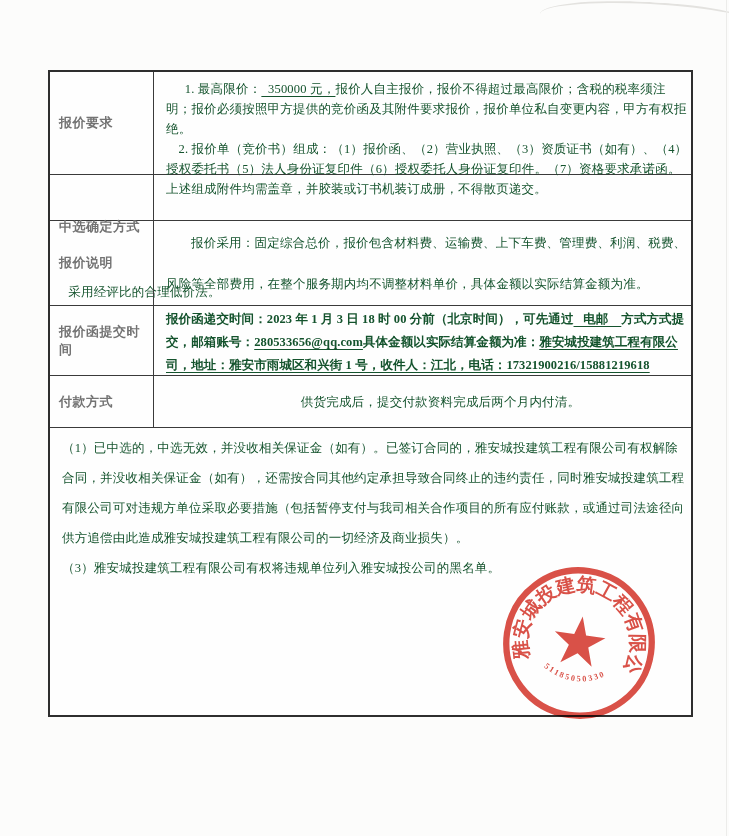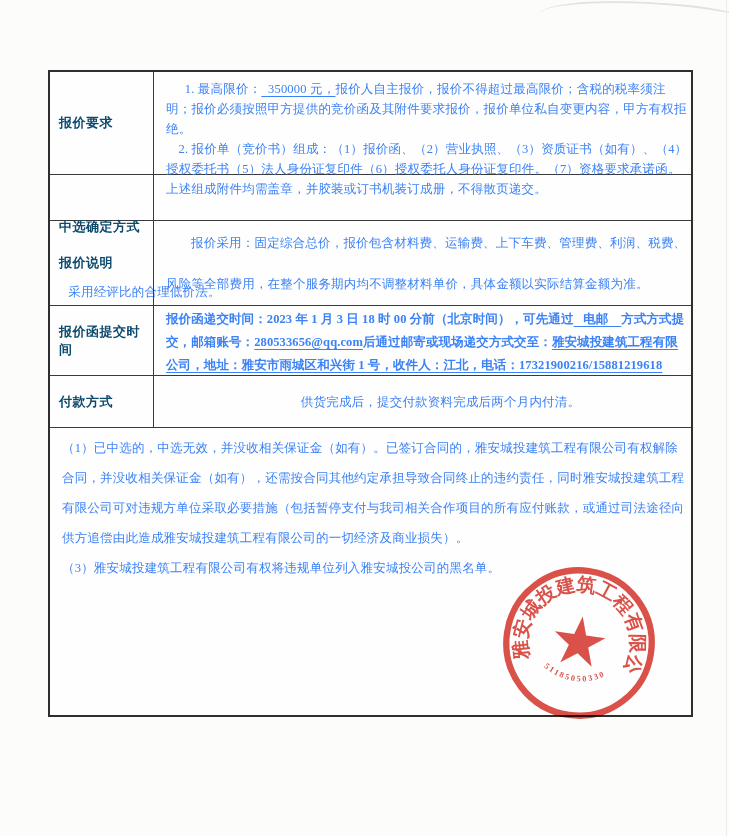--- a/index.html
+++ b/index.html
@@ -20,26 +20,26 @@
     position:absolute;left:48px;top:70px;width:645px;
     border:2px solid #2e2e2e;background:#fefefe;box-sizing:border-box;
   }
   .t-row{display:flex;border-top:1px solid #3a3a3a;box-sizing:border-box;}
   .t-row:first-child{border-top:none;}
   .cell-label{
     flex:0 0 104px;width:104px;box-sizing:border-box;
     border-right:1.5px solid #3a3a3a;
     display:flex;align-items:center;
     padding-left:9px;
-    font-weight:bold;font-size:13px;letter-spacing:.5px;color:#0c4a6e;
+    font-weight:bold;font-size:13px;letter-spacing:.5px;color:#737373;
   }
   .cell-content{
     flex:1;box-sizing:border-box;min-width:0;
     padding:4px 1px 4px 12px;
-    font-size:12.5px;color:#3b82f6;letter-spacing:.2px;
+    font-size:12.5px;color:#14532d;letter-spacing:.2px;
   }
   .cell-content p{margin:0;}
   .seg-u{text-decoration:underline;text-underline-offset:3px;}
 
   
   .row-quote-requirements{height:102px;}
   .row-quote-requirements .cell-content{line-height:20px;padding-top:7px;}
   .row-selection-method{height:46px;flex-direction:column;}
   .row-selection-method .cell-content{display:flex;flex-direction:column;justify-content:flex-start;line-height:18px;}
   .row-quote-description{height:85px;}
@@ -83,21 +83,21 @@
       </div>
       <div class="t-row row-quote-description">
         <div class="cell-label">报价说明</div>
         <div class="cell-content">
           <p style="text-indent: 2em;"><span>报价采用：固定综合总价，报价包含材料费、运输费、上下车费、管理费、利润、税费、风险等全部费用，在整个服务期内均不调整材料单价，具体金额以实际结算金额为准。</span></p>
         </div>
       </div>
       <div class="t-row row-submission-time">
         <div class="cell-label">报价函提交时间</div>
         <div class="cell-content">
-          <p><span>报价函递交时间：2023 年 1 月 3 日 18 时 00 分前（北京时间），可先通过</span><span class="seg-u">&nbsp;&nbsp;&nbsp;电邮&nbsp;&nbsp;&nbsp;&nbsp;</span><span>方式方式提交，邮箱账号：</span><span class="seg-u">280533656@qq.com</span><span>后通过邮寄或现场递交方式交至：</span><span class="seg-u">雅安城投建筑工程有限公司，地址：雅安市雨城区和兴街 1 号，收件人：江北，电话：17321900216/15881219618</span></p>
+          <p><span>报价函递交时间：2023 年 1 月 3 日 18 时 00 分前（北京时间），可先通过</span><span class="seg-u">&nbsp;&nbsp;&nbsp;电邮&nbsp;&nbsp;&nbsp;&nbsp;</span><span>方式方式提交，邮箱账号：</span><span class="seg-u">280533656@qq.com</span><span>具体金额以实际结算金额为准：</span><span class="seg-u">雅安城投建筑工程有限公司，地址：雅安市雨城区和兴街 1 号，收件人：江北，电话：17321900216/15881219618</span></p>
         </div>
       </div>
       <div class="t-row row-payment-method">
         <div class="cell-label">付款方式</div>
         <div class="cell-content">
           <p style="text-indent: 2em;"><span>供货完成后，提交付款资料完成后两个月内付清。</span></p>
         </div>
       </div>
       <div class="t-row row-integrity-requirements">
         <div class="cell-content">

